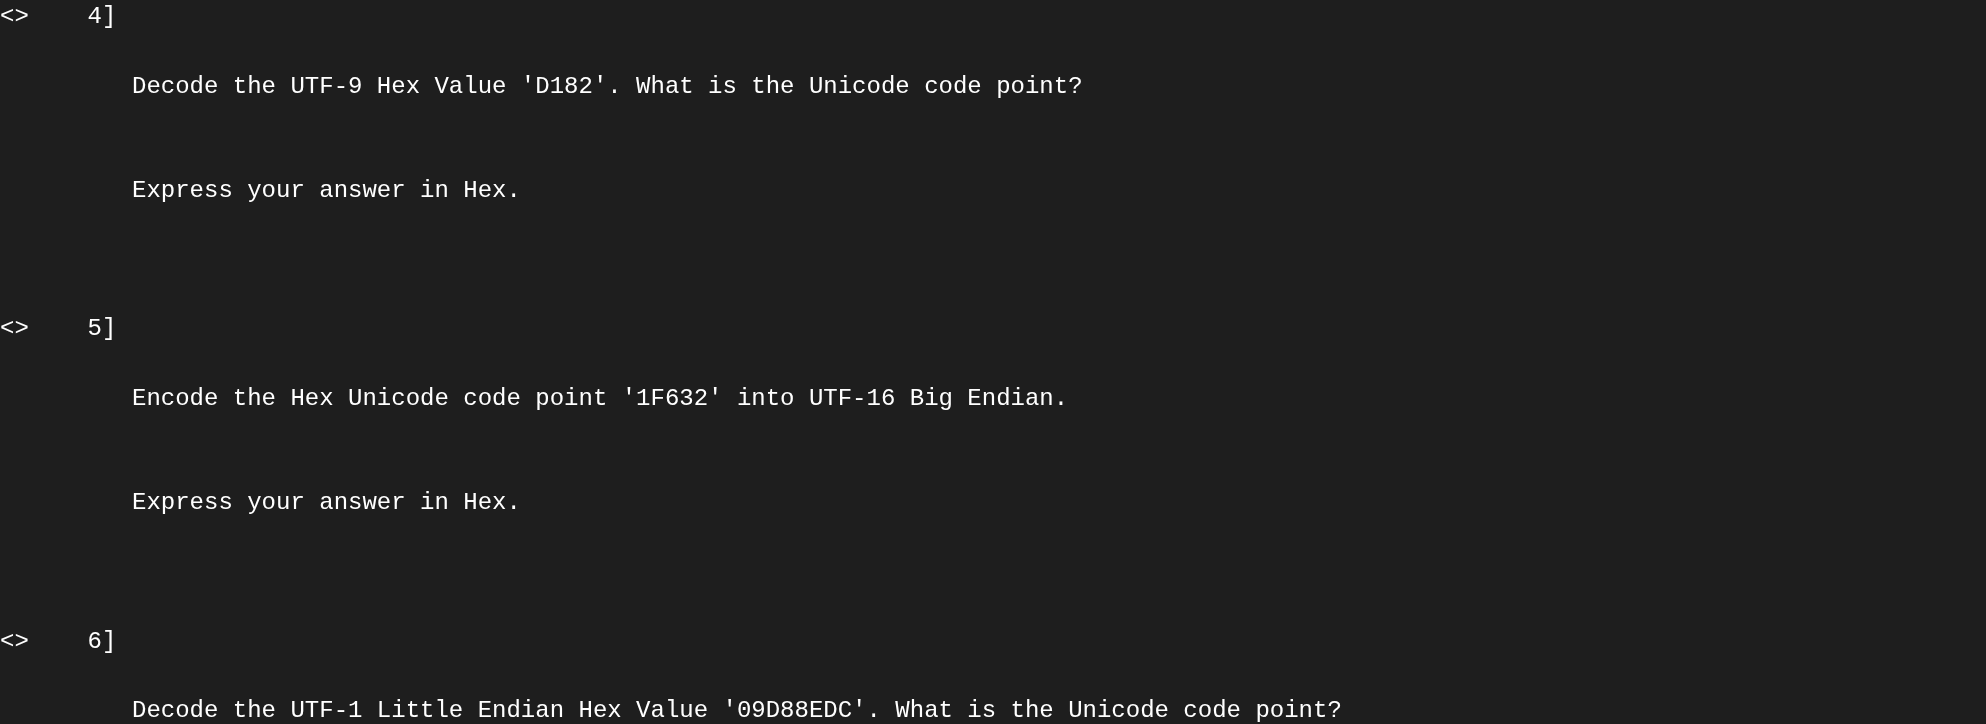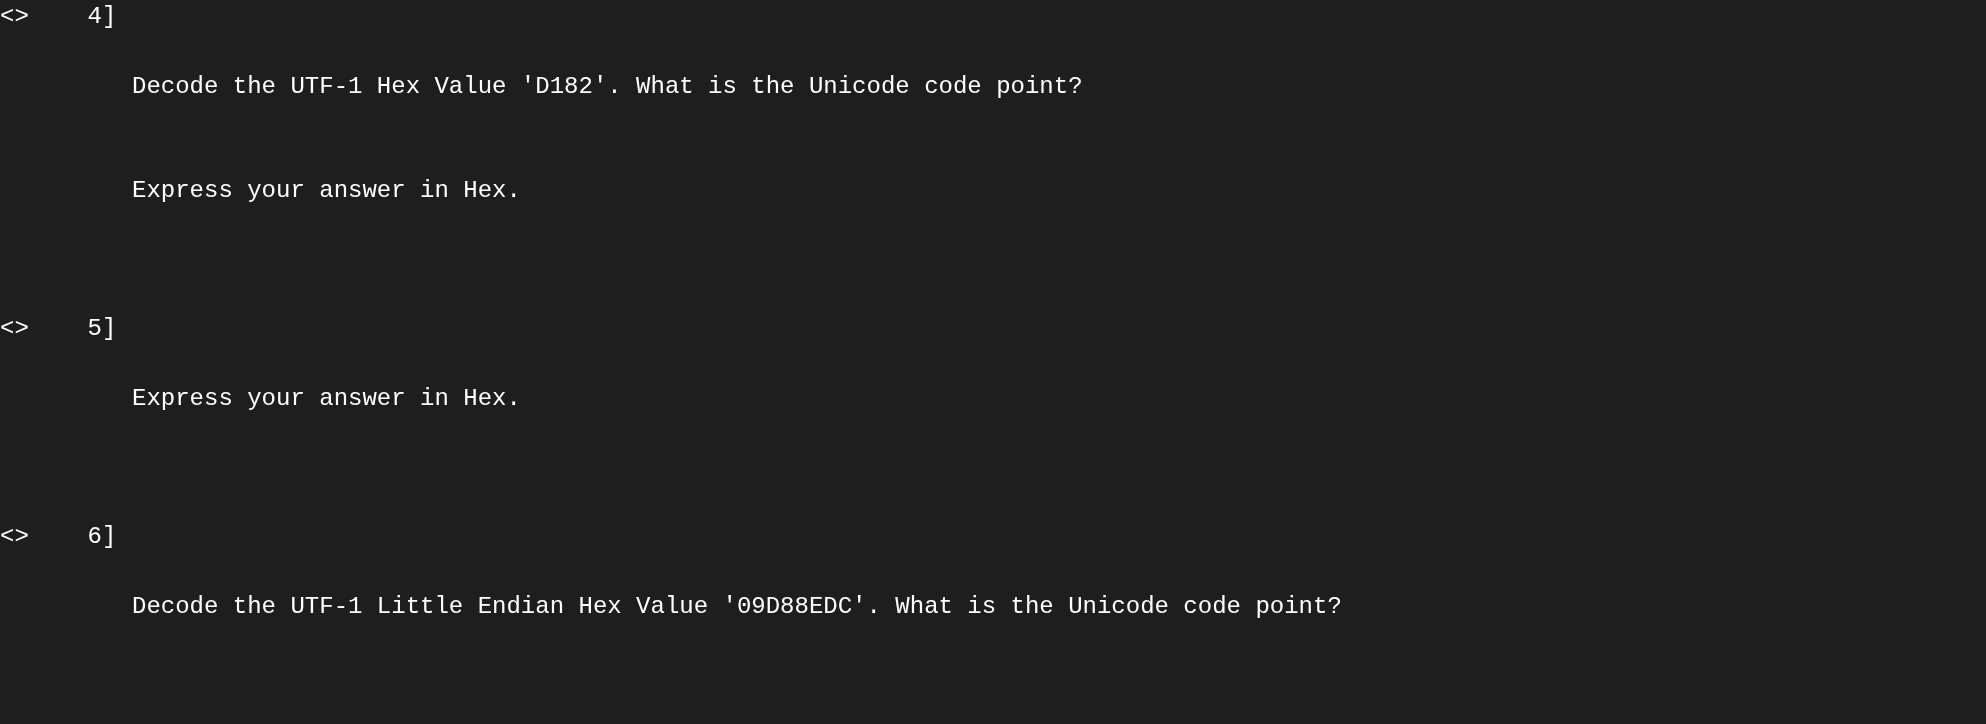--- a/index.html
+++ b/index.html
@@ -51,30 +51,31 @@
 </head>
 <body>
 
 <div class="doc">
 
   <div class="block">
     <span class="gutter">&lt;&gt;</span>
     <span class="num">4</span>
     <span class="bracket">] </span>
     <span class="content">
-      <span class="line"><span>Decode the UTF-1 Hex Value 'D182'. What is the Unicode code point?</span></span>
+      <span class="line"><span>Decode the UTF-9 Hex Value 'D182'. What is the Unicode code point?</span></span>
       <span class="line"><span>Express your answer in Hex.</span></span>
     </span>
   </div>
 
   <div class="block">
     <span class="gutter">&lt;&gt;</span>
     <span class="num">5</span>
     <span class="bracket">] </span>
     <span class="content">
+      <span class="line"><span>Encode the Hex Unicode code point '1F632' into UTF-16 Big Endian.</span></span>
       <span class="line"><span>Express your answer in Hex.</span></span>
     </span>
   </div>
 
   <div class="block">
     <span class="gutter">&lt;&gt;</span>
     <span class="num">6</span>
     <span class="bracket">] </span>
     <span class="content">
       <span class="line"><span>Decode the UTF-1 Little Endian Hex Value '09D88EDC'. What is the Unicode code point?</span></span>

